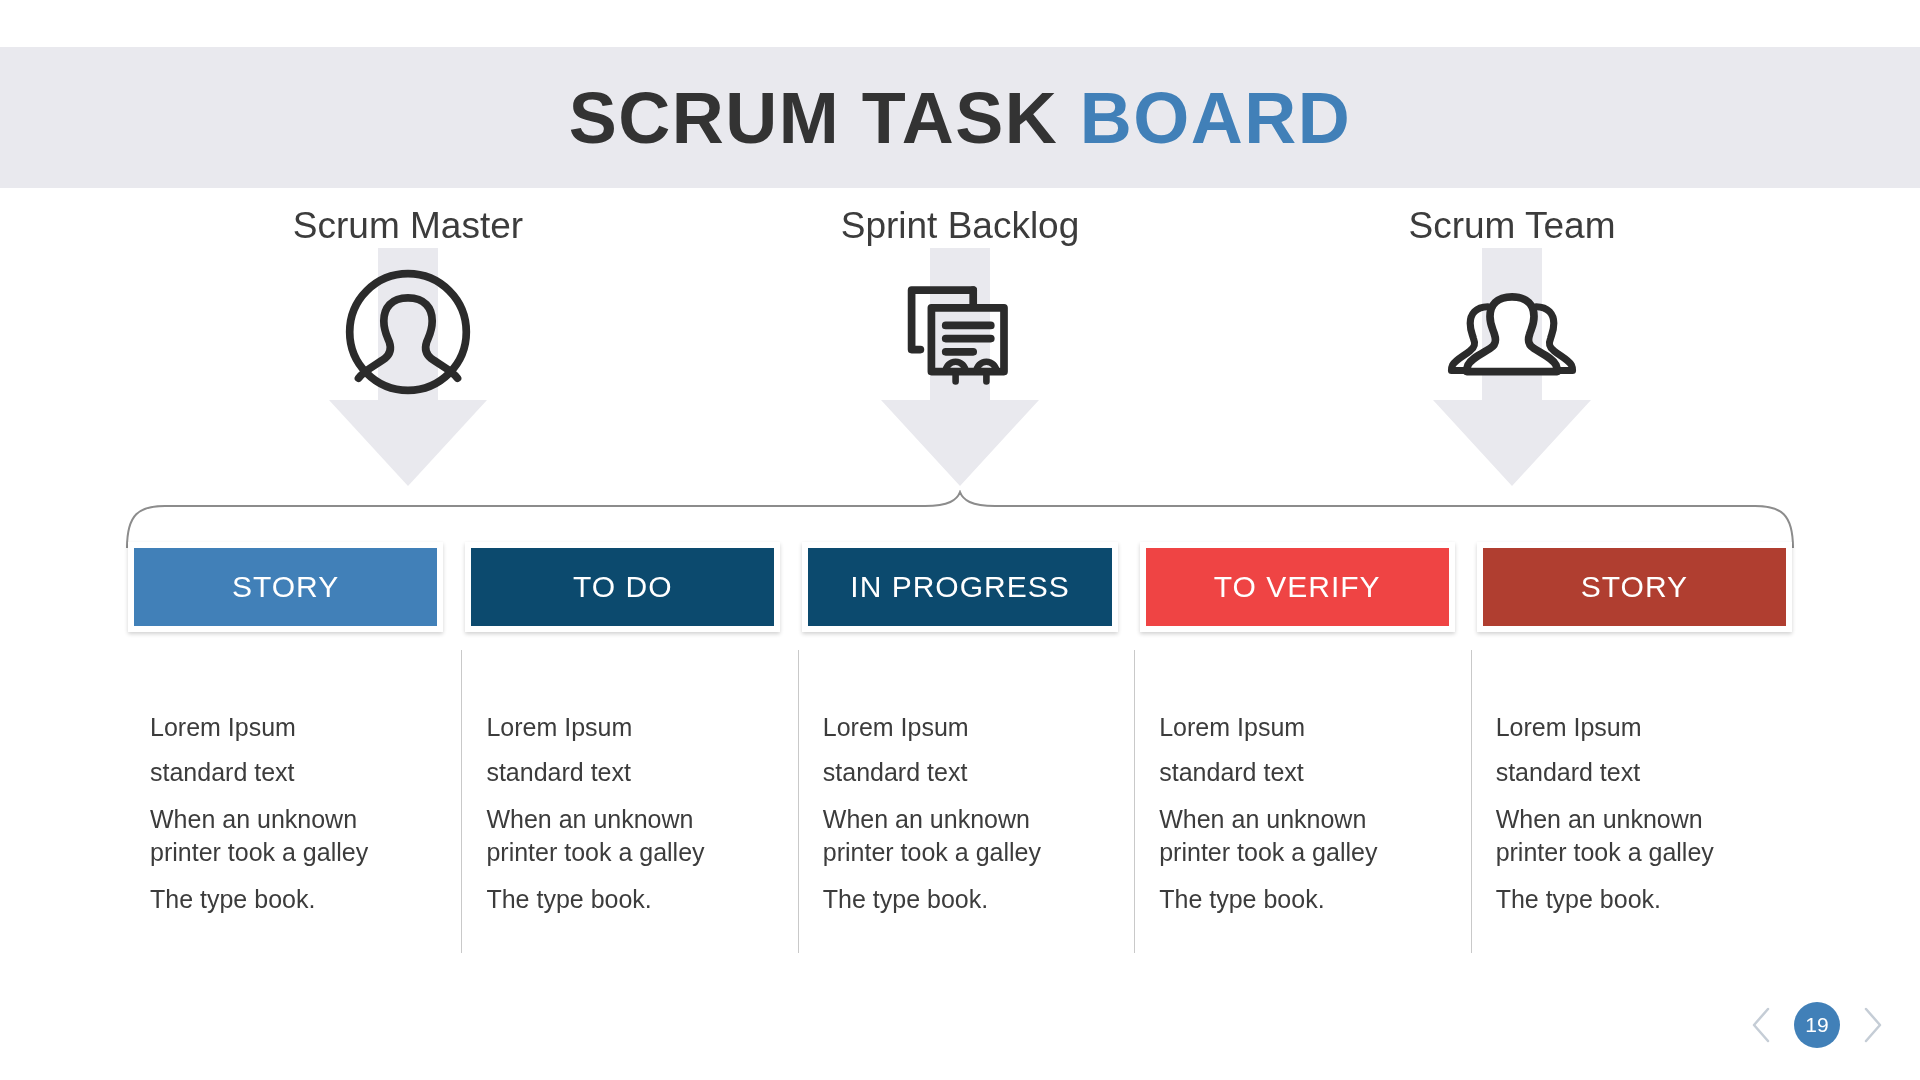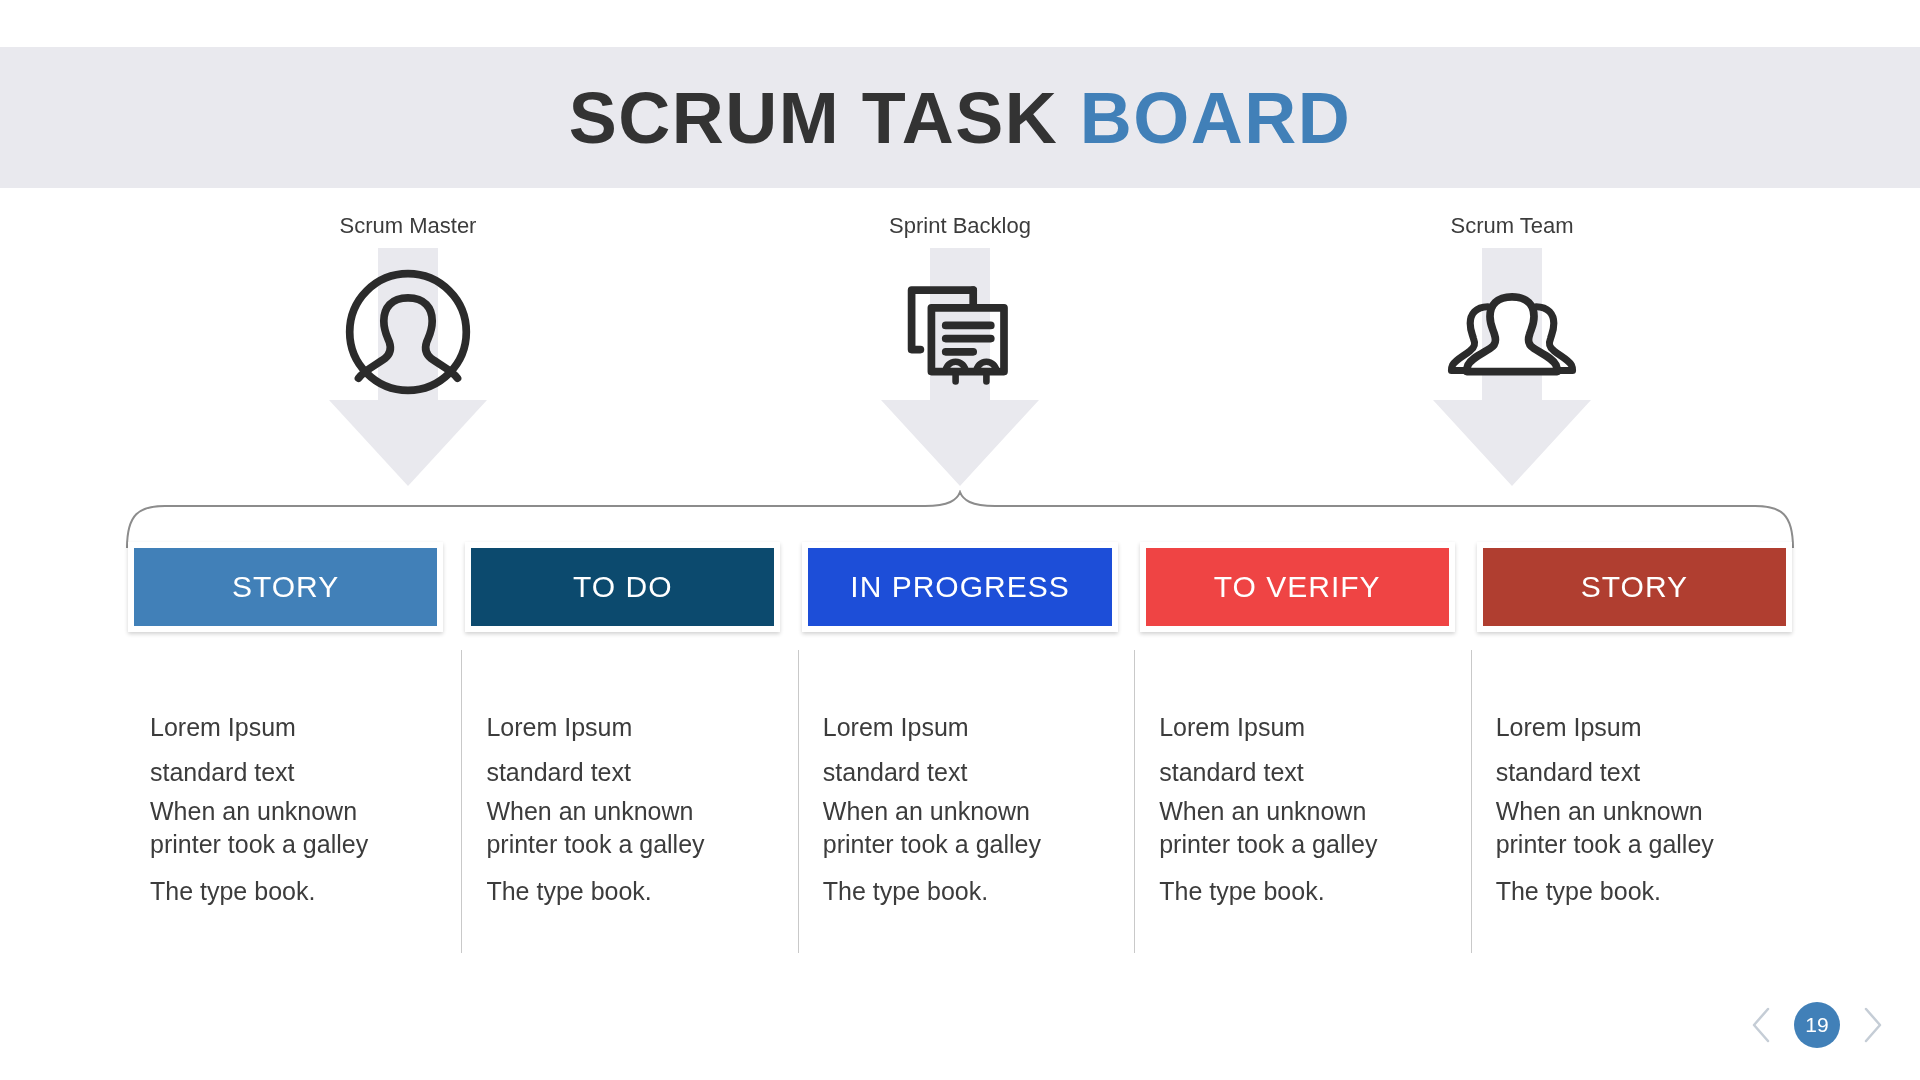--- a/index.html
+++ b/index.html
@@ -49,21 +49,21 @@
     position: absolute;
     width: 360px;
     top: 0;
     text-align: center;
   }
   .role-1 { left: 228px; }
   .role-2 { left: 780px; }
   .role-3 { left: 1332px; }
 
   .role-label {
-    font-size: 22px;
+    font-size: 37px;
     color: #3c3c3c;
     font-weight: 400;
     line-height: 32px;
   }
 
   .role-graphic {
     position: relative;
     width: 360px;
     height: 250px;
     margin-top: 6px;
@@ -149,20 +149,21 @@
     background: #c9c9c9;
   }
   .body-line {
     font-size: 25px;
     color: #3c3c3c;
     line-height: 45px;
     font-weight: 400;
   }
   .body-line.wrap {
     line-height: 33px;
+    margin-top: 8px;
     margin-bottom: 8px;
     max-width: 250px;
   }
 
   
   .pager {
     position: absolute;
     right: 34px;
     bottom: 32px;
     display: flex;
@@ -269,21 +270,21 @@
   <div class="col">
     <div class="col-head-frame">
       <div class="col-head" style="background:#0c4a6e">
         <span class="col-head-label">TO DO</span>
       </div>
     </div>
   </div>
 
   <div class="col">
     <div class="col-head-frame">
-      <div class="col-head" style="background:#1d4ed8">
+      <div class="col-head" style="background:#0c4a6e">
         <span class="col-head-label">IN PROGRESS</span>
       </div>
     </div>
   </div>
 
   <div class="col">
     <div class="col-head-frame">
       <div class="col-head" style="background:#ef4444">
         <span class="col-head-label">TO VERIFY</span>
       </div>

